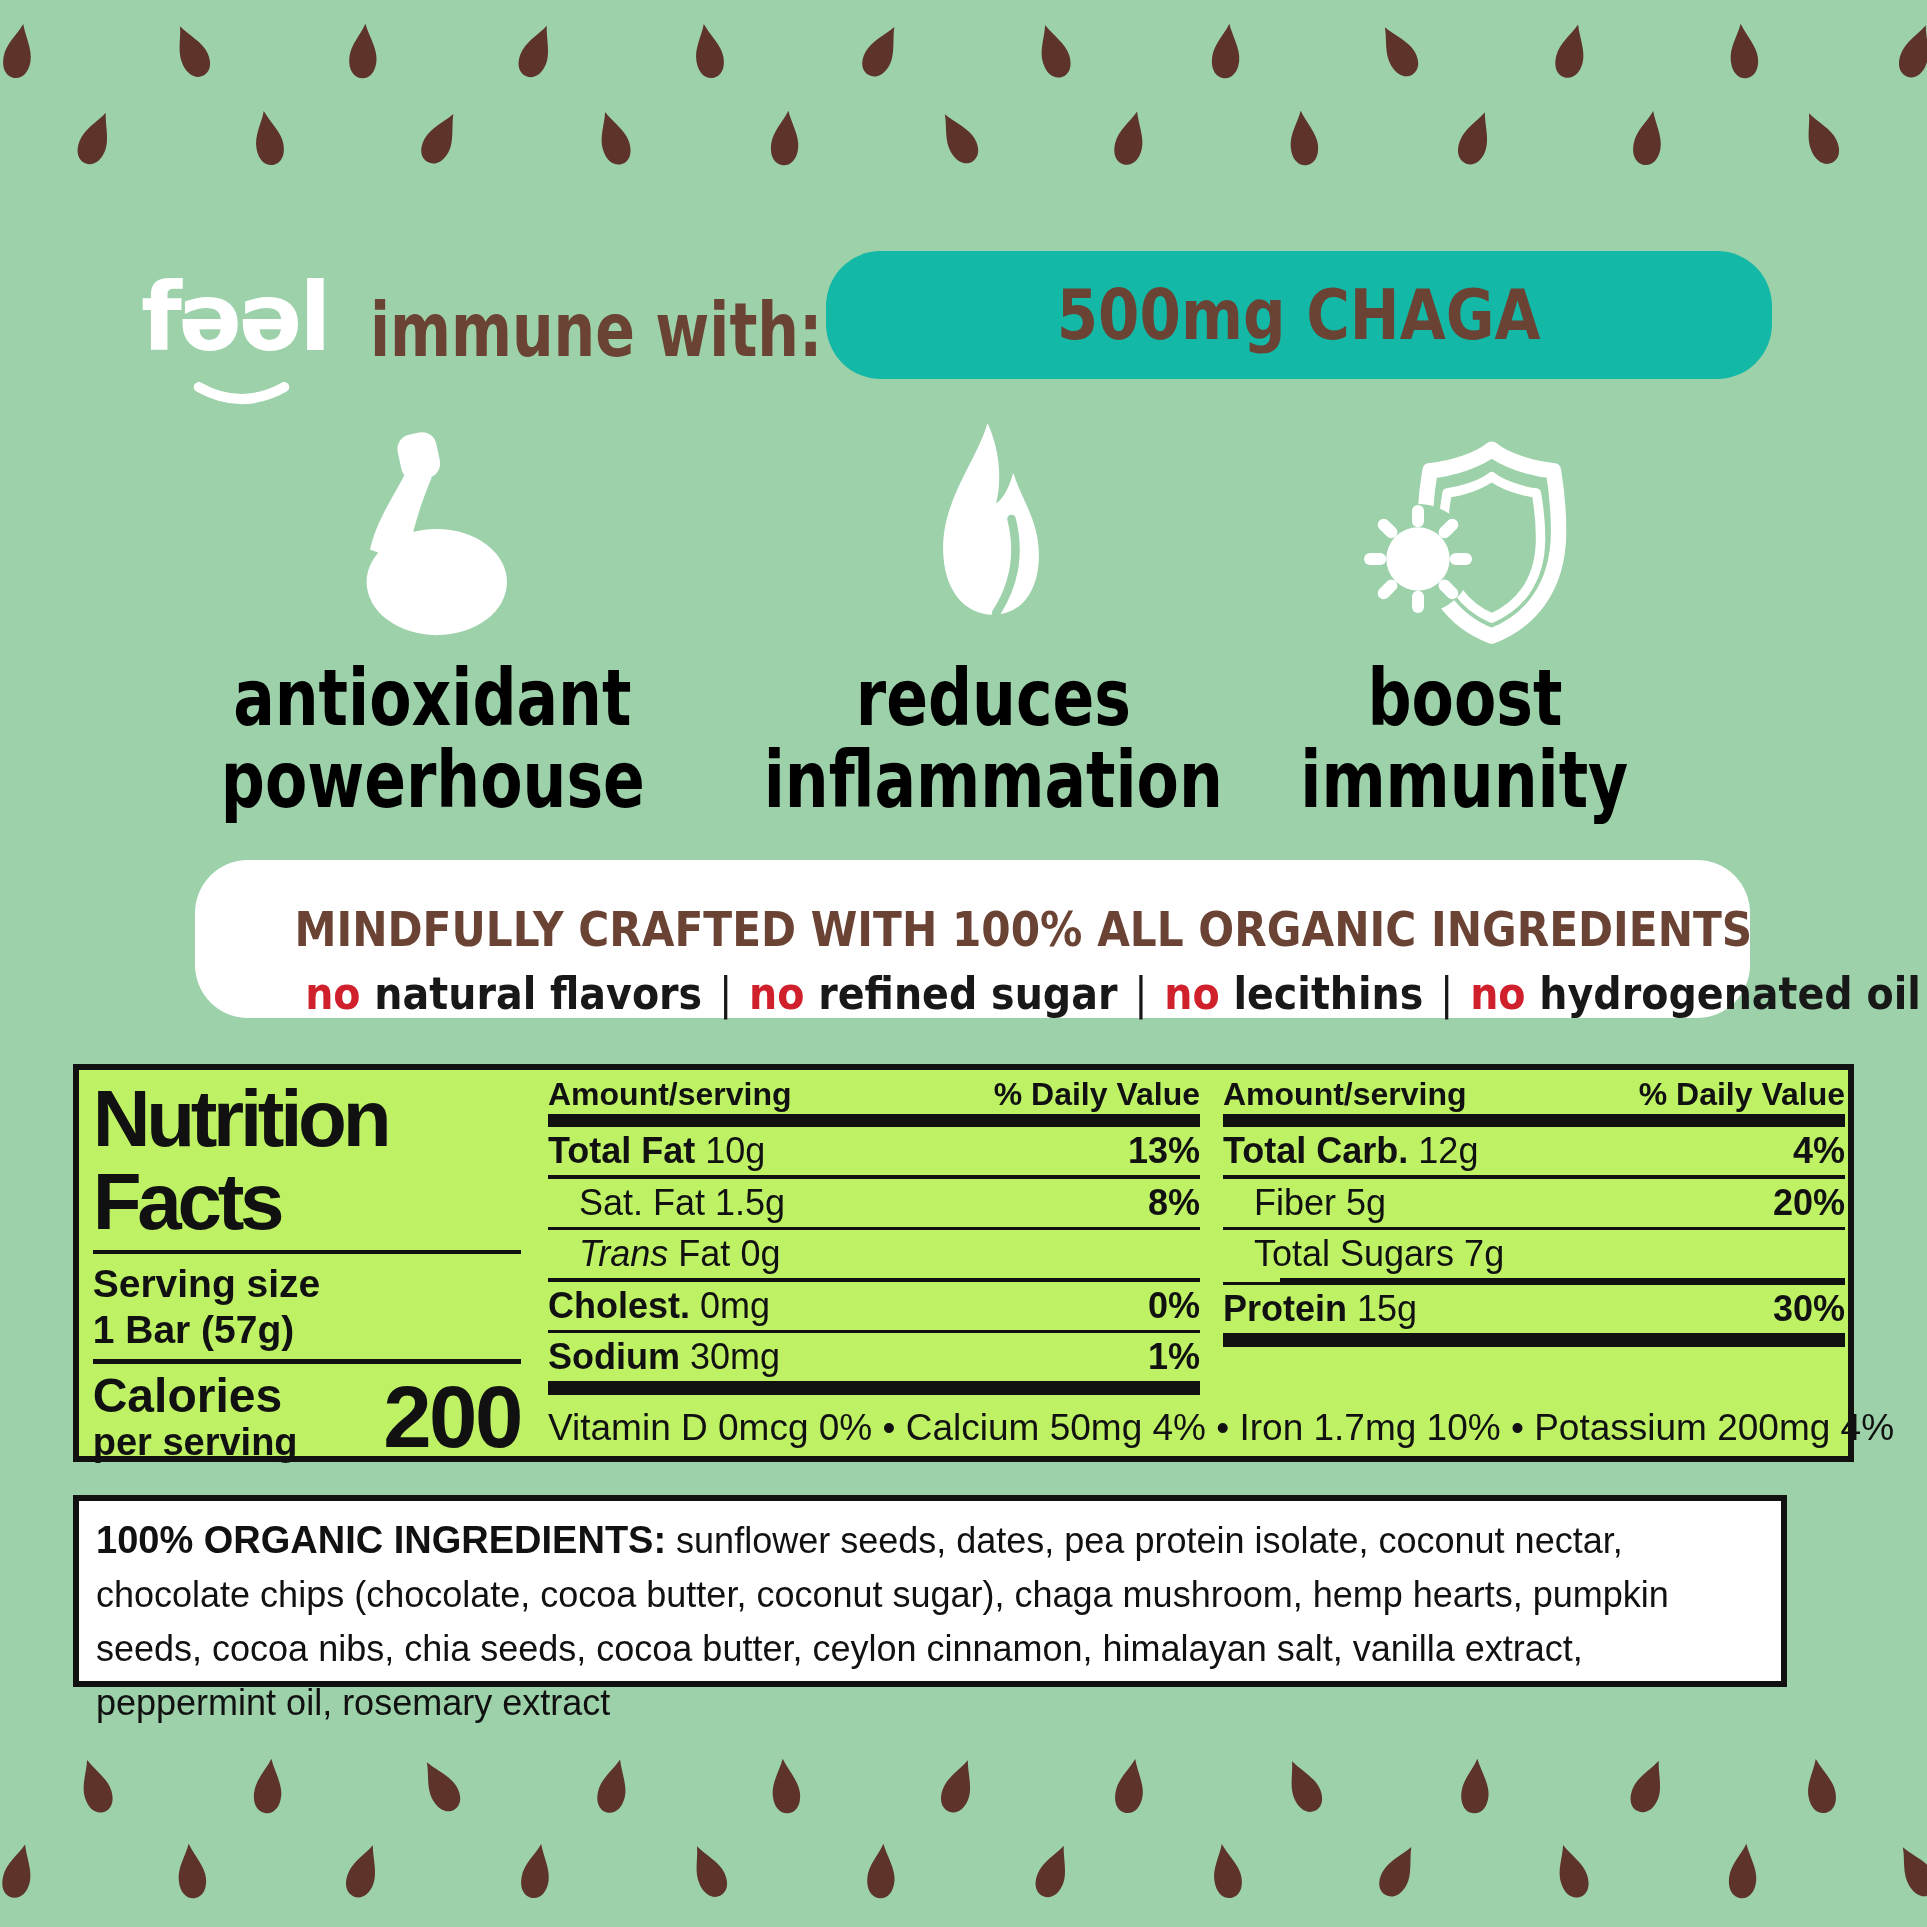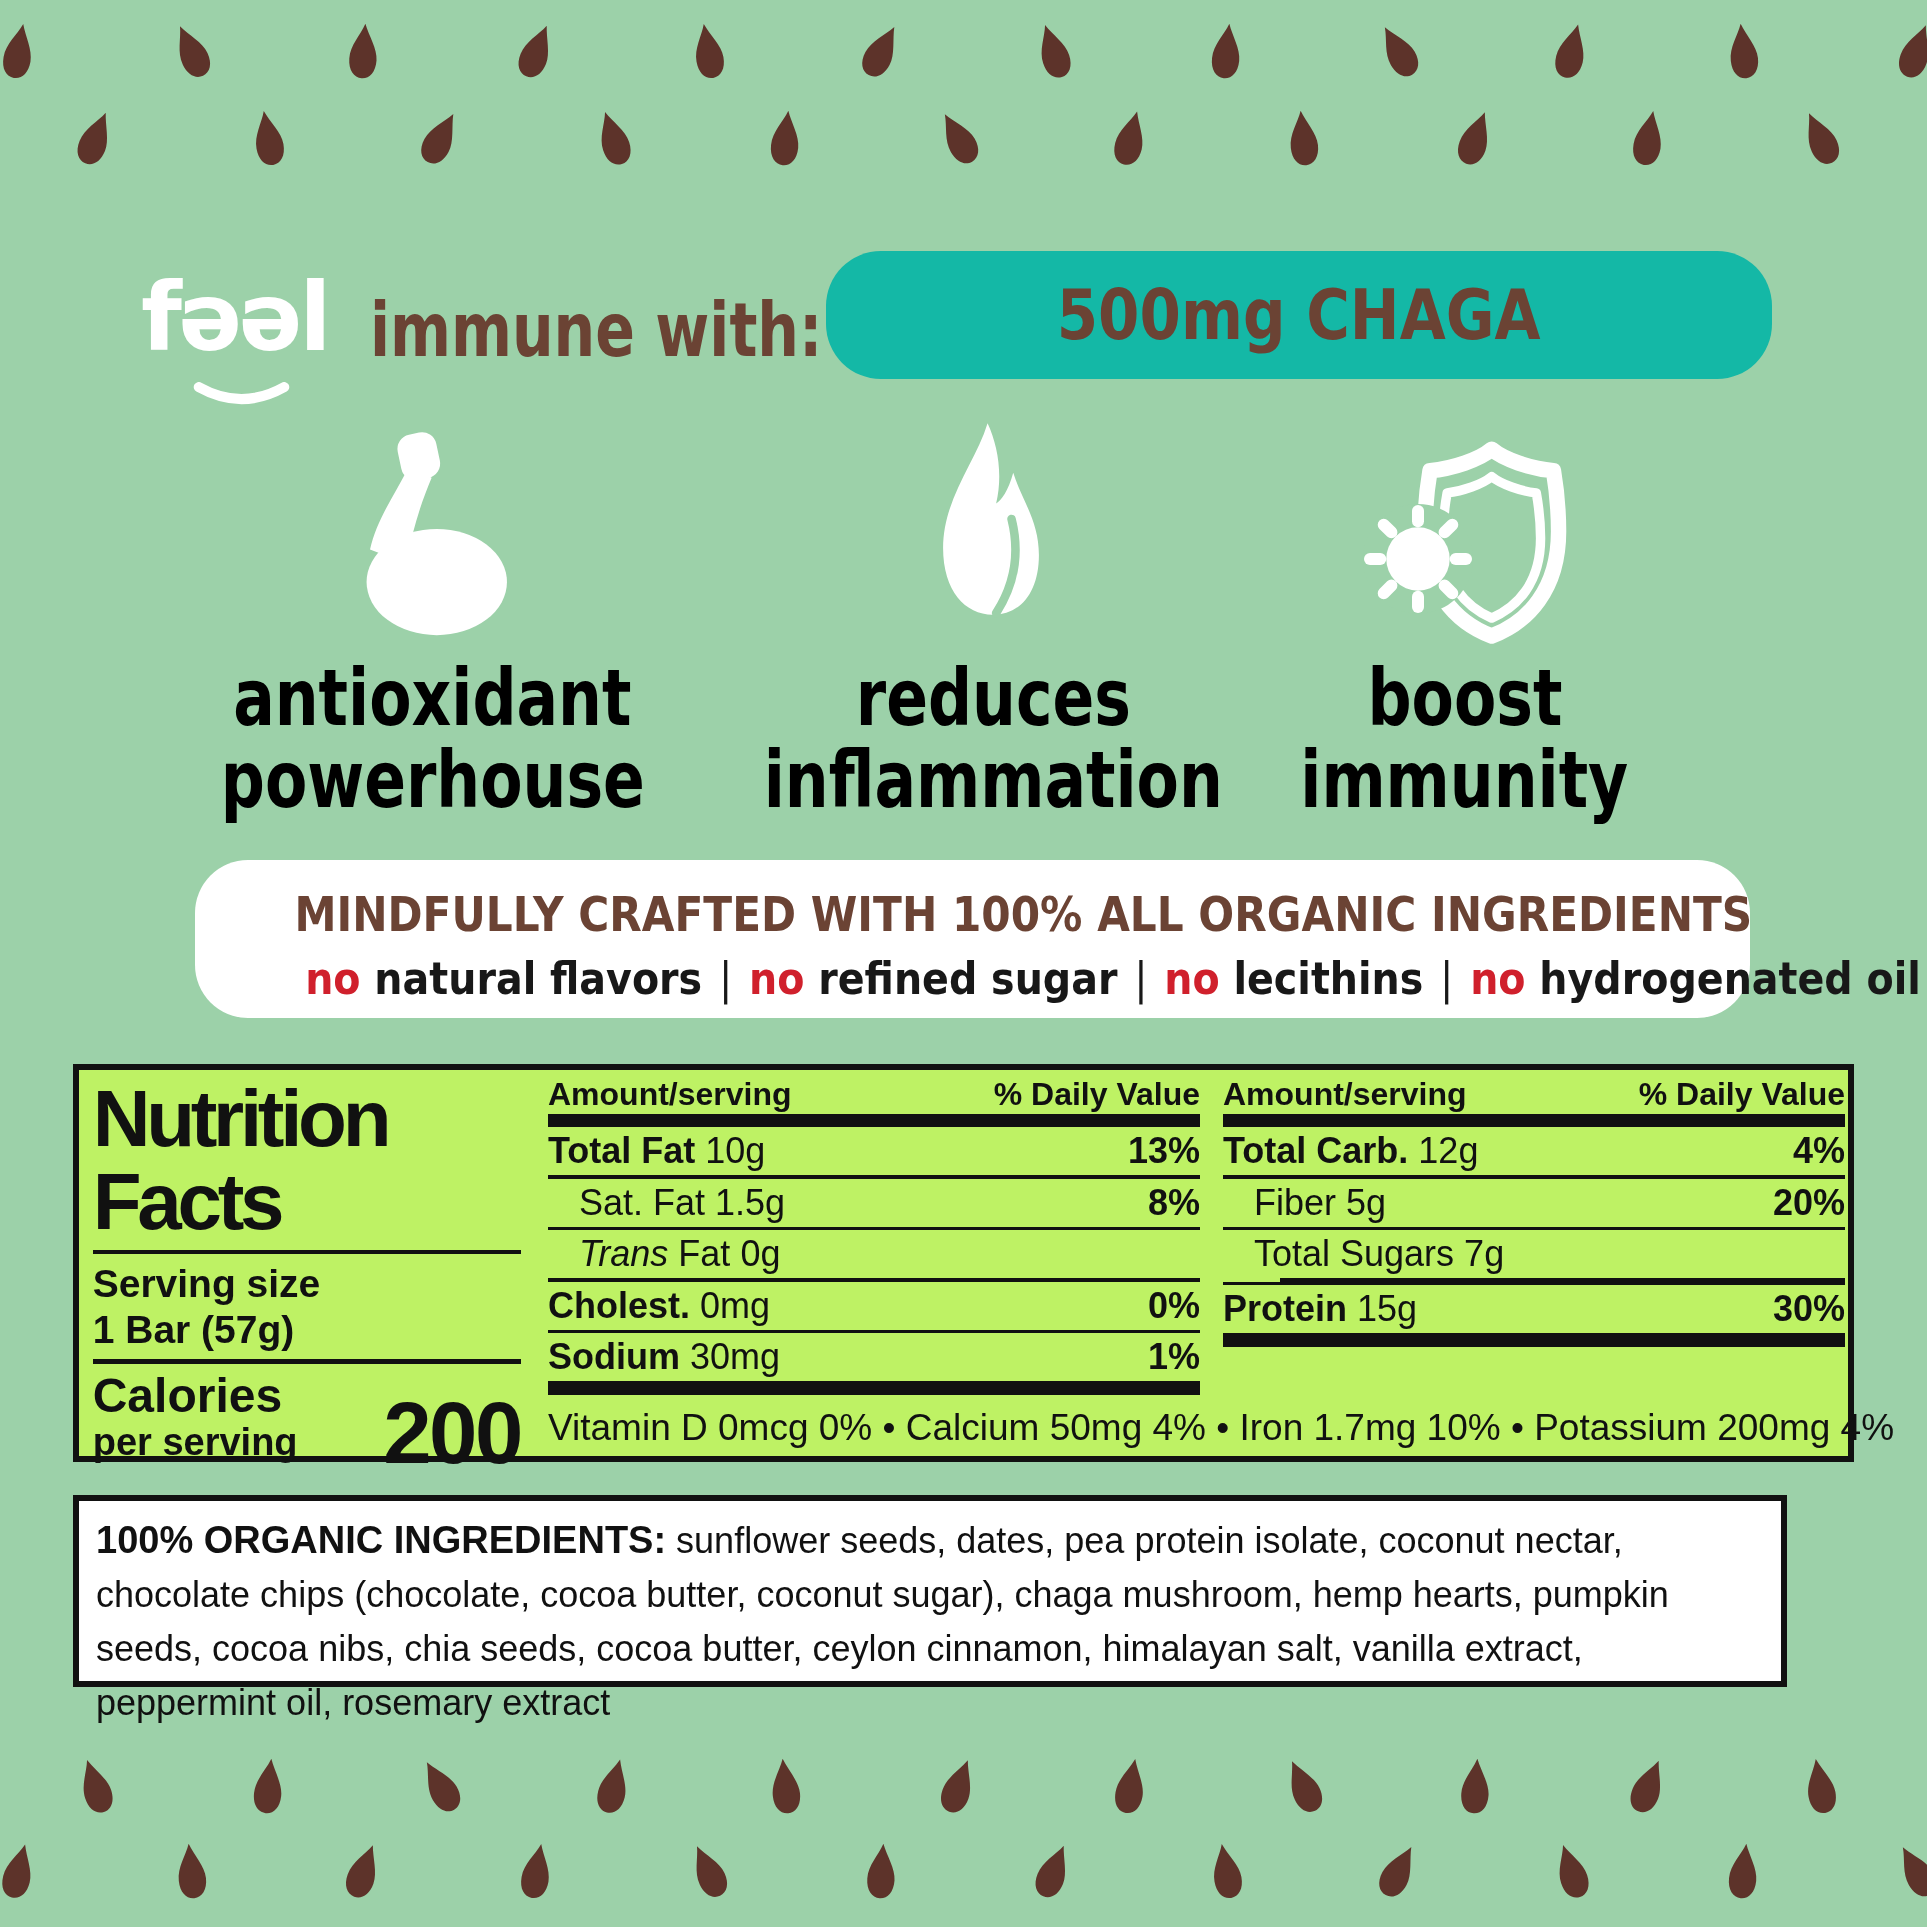--- a/index.html
+++ b/index.html
@@ -26,40 +26,40 @@
   .benefit-icon{position:absolute;}
   .caption{position:absolute;width:651px;text-align:center;color:#000000;
     font:bold 79px "DejaVu Sans",sans-serif;line-height:82px;}
   .caption span{display:inline-block;transform:scaleX(.78);white-space:nowrap;}
   .caption .l2{display:block;transform:none;}
   .caption .l2 span{display:inline-block;transform:scaleX(.78);}
 
   
   .claims{position:absolute;left:195px;top:860px;width:1555px;height:158px;
     background:#fff;border-radius:53px;text-align:center;}
-  .claims-title{margin-top:26px;color:#6b4334;
+  .claims-title{margin-top:41px;color:#6b4334;
     font:bold 48px "DejaVu Sans",sans-serif;}
   .claims-title span{display:inline-block;transform:scaleX(.88);white-space:nowrap;}
   .claims-line{margin-top:10.3px;color:#181818;font:bold 45px "DejaVu Sans",sans-serif;}
   .claims-line .inner{display:inline-block;transform:scaleX(.88);white-space:nowrap;}
   .claims-line .no{color:#d0202c;}
   .claims-line .sep{font-weight:400;margin:0 19px;color:#181818;}
 
   
   .nf{position:absolute;left:73px;top:1064px;width:1781px;height:398px;
     background:#bef264;border:6px solid #111;box-sizing:border-box;color:#111;}
   .nf-left{position:absolute;left:13.7px;top:6.8px;width:428px;}
   .nf-title{font:bold 80px "Liberation Sans",sans-serif;letter-spacing:-4.3px;line-height:83px;}
   .nf-hr{height:4.3px;background:#111;margin:6.8px 0;}
   .nf-serving{font:bold 39px "Liberation Sans",sans-serif;line-height:46px;}
   .nf-cal{position:relative;margin-top:3.4px;}
   .nf-cal-label{font:bold 48px "Liberation Sans",sans-serif;line-height:50px;}
   .nf-cal-sub{font:bold 38px "Liberation Sans",sans-serif;line-height:43px;}
   .nf-cal-value{position:absolute;right:0;top:-3.4px;
-    font:bold 87px "Liberation Sans",sans-serif;letter-spacing:-2.6px;margin-top:16px;}
+    font:bold 87px "Liberation Sans",sans-serif;letter-spacing:-2.6px;}
   .nf-col{position:absolute;top:6.8px;}
   .nf-col.mid{left:469px;width:652px;}
   .nf-col.right{left:1144px;width:622px;}
   .nf-colhead{display:flex;justify-content:space-between;align-items:flex-end;
     height:36px;font:bold 32px "Liberation Sans",sans-serif;padding-bottom:1px;}
   .nf-bar{height:13.7px;background:#111;}
   .nf-row{height:48px;display:flex;justify-content:space-between;align-items:center;
     font:400 36px "Liberation Sans",sans-serif;}
   .nf-row b{font-weight:bold;}
   .nf-row i{font-style:italic;}

